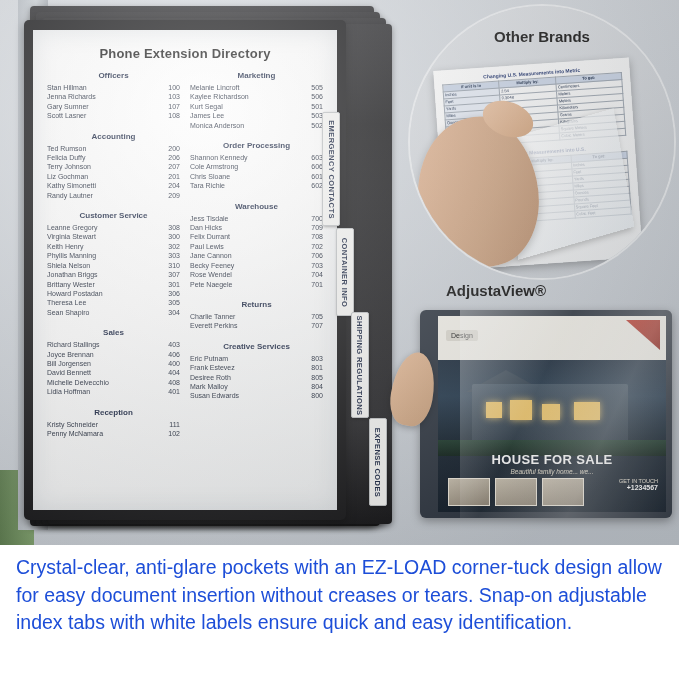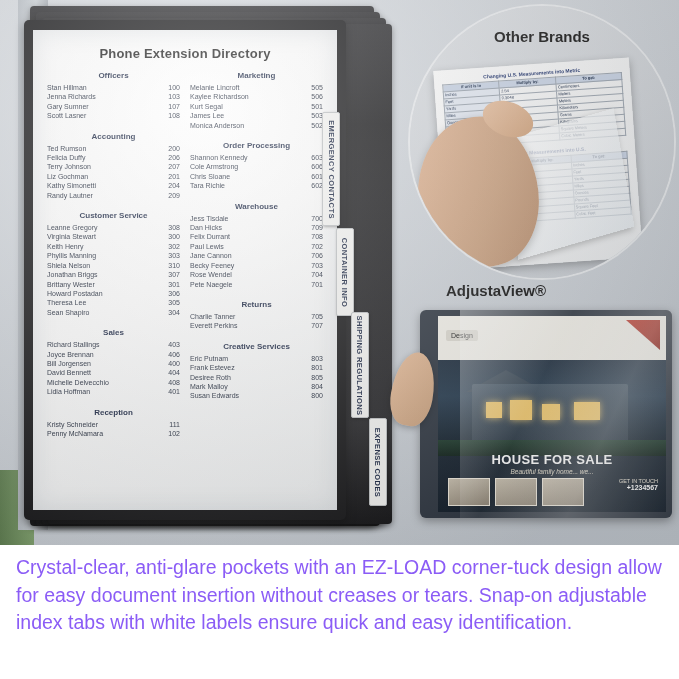--- a/index.html
+++ b/index.html
@@ -363,21 +363,21 @@
     left: 0; top: 545px;
     width: 679px; height: 134px;
     background: #ffffff;
     box-sizing: border-box;
     padding: 9px 16px 0 16px;
   }
   .caption p {
     margin: 0;
     font-size: 19.5px;
     line-height: 27.5px;
-    color: #8b5cf6;
+    color: #1d4ed8;
   }
 </style>
 </head>
 <body>
 
 <div class="stage">
 
   <div class="photo">
 
     <div class="green-strip"></div>

